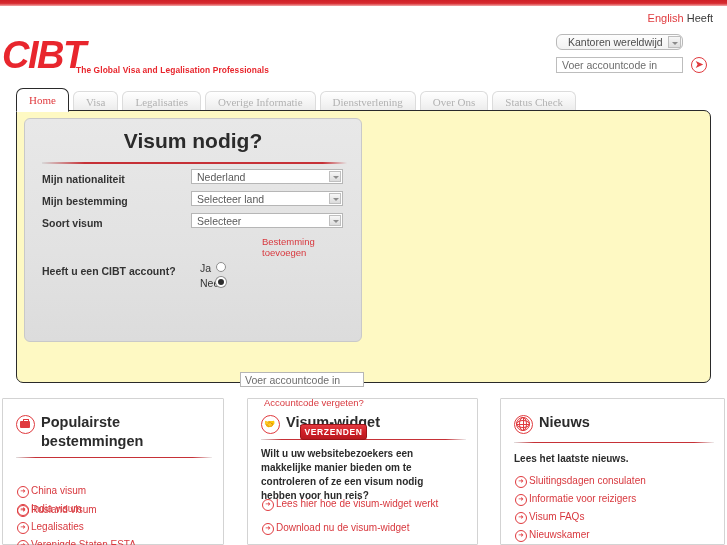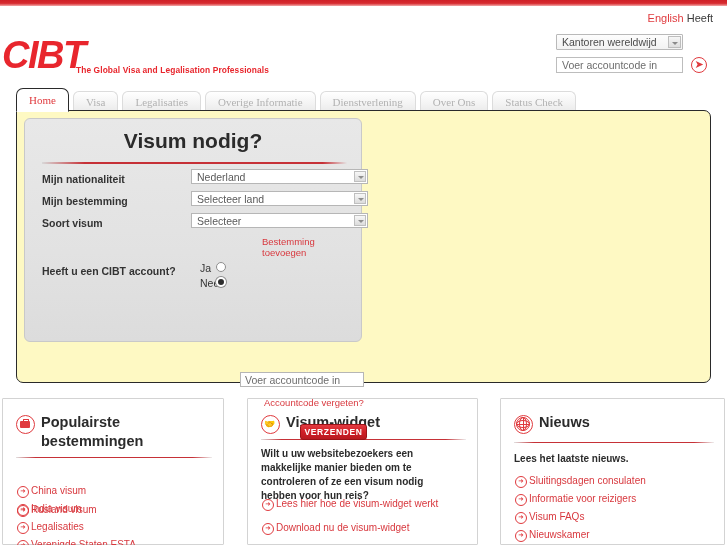--- a/index.html
+++ b/index.html
@@ -31,23 +31,23 @@
   }
   .langbar .en { color: #e03a3e; }
   .langbar .nl { color: #3b3b3b; }
 
   
   .hdr-select {
     position: absolute; right: 44px; top: 34px;
     width: 127px; height: 16px;
     background: linear-gradient(to bottom,#fdfdfd 0%, #f2f2f2 100%);
     border: 1px solid #b9b9b9;
-    border-radius: 1px;
+    border-radius: 6px;
     font-size: 10.5px; color: #4c4c4c;
-    padding: 1px 16px 0 5px;
+    padding: 1px 16px 0 11px;
     line-height: 13px;
     overflow: hidden;
   }
   .hdr-select .arrow {
     position: absolute; right: 1px; top: 1px;
     width: 13px; height: 12px;
     background: linear-gradient(to bottom,#f6f6f6,#dedede);
     border: 1px solid #bdbdbd;
   }
   .hdr-select .arrow::after {
@@ -149,21 +149,21 @@
     color: #2b2b2b;
   }
   .titlerule {
     position: absolute; left: 17px; top: 43px;
     width: 305px; height: 1.5px;
     background: linear-gradient(to right,#d8d8d8 0%, #c63137 14%, #c63137 92%, #e5e5e5 100%);
   }
   .frow { position: absolute; left: 17px; font-size: 10.5px; font-weight: bold; color: #333; }
   .fsel {
     position: absolute; left: 166px;
-    width: 177px; height: 15px;
+    width: 152px; height: 15px;
     background: #ffffff;
     border: 1px solid #b6b6b6;
     font-size: 10.5px; color: #5a5a5a;
     padding: 0 16px 0 5px;
     line-height: 14px;
     overflow: hidden;
     cursor: pointer;
   }
   .fsel .arrow {
     position: absolute; right: 1px; top: 1px;

